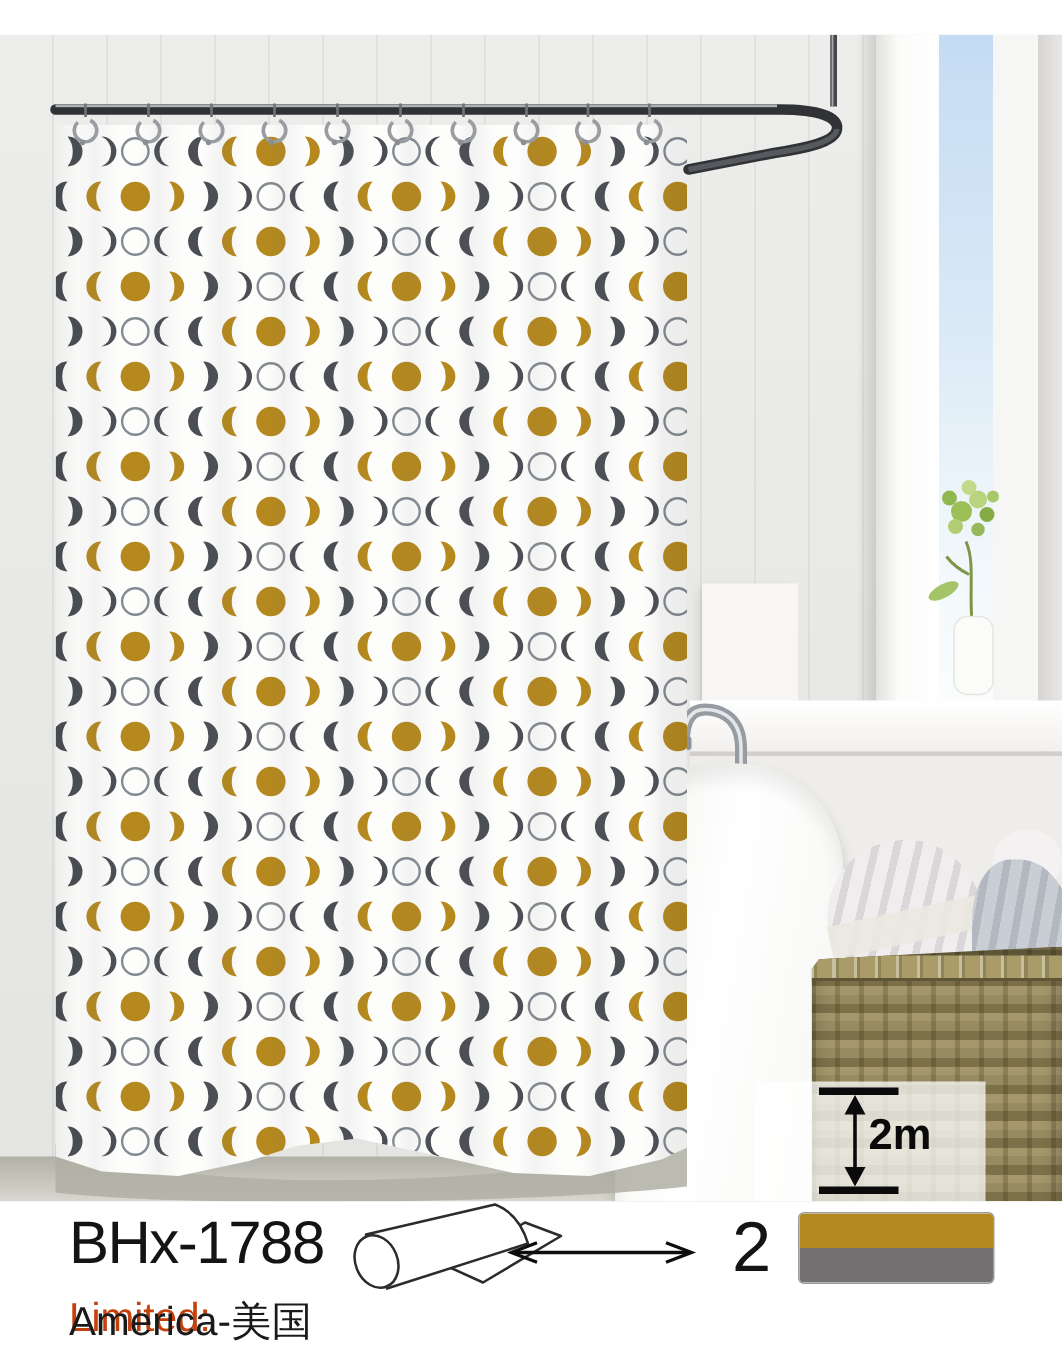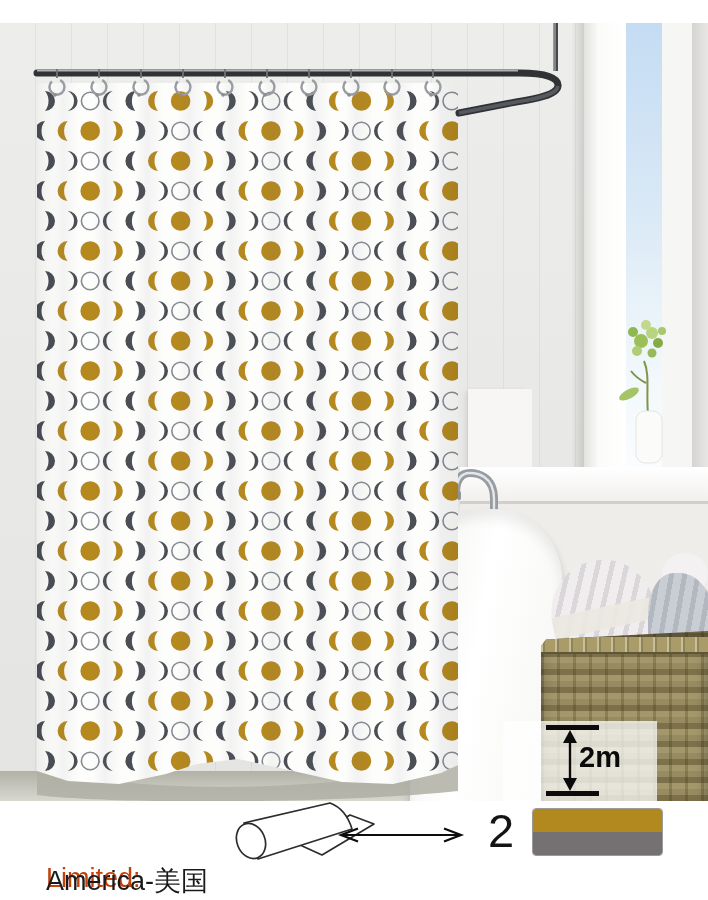--- a/index.html
+++ b/index.html
@@ -616,20 +616,21 @@
         <rect x="43" y="70" width="53" height="5" fill="#0b0b0b"></rect>
         <line x1="67" y1="13" x2="67" y2="66" stroke="#0b0b0b" stroke-width="2.4"></line>
         <polygon points="67,9 60,22 74,22" fill="#0b0b0b"></polygon>
         <polygon points="67,70 60,57 74,57" fill="#0b0b0b"></polygon>
       </svg>
       <span class="label">2m</span>
     </div>
   </div>
 
   <div class="info">
+    <div class="model">BHx-1788</div>
     <svg style="left:228px;top:0;" width="152" height="70">
       <g fill="#ffffff" stroke="#2c2c2c" stroke-width="1.7" stroke-linejoin="round">
         <path d="M72 44 L122 14 L146 23 L94 54 Z"></path>
         <path d="M16 22 L102 2 Q118 8 124 28 L30 58 Z"></path>
         <ellipse cx="23" cy="40" rx="14" ry="18" transform="rotate(-22 23 40)"></ellipse>
       </g>
     </svg>
     <svg style="left:334px;top:24px;" width="134" height="20">
       <line x1="8" y1="10" x2="126" y2="10" stroke="#0d0d0d" stroke-width="2.2"></line>
       <path d="M24 3.5 L7 10 L24 16.5" fill="none" stroke="#0d0d0d" stroke-width="2.2"></path>

